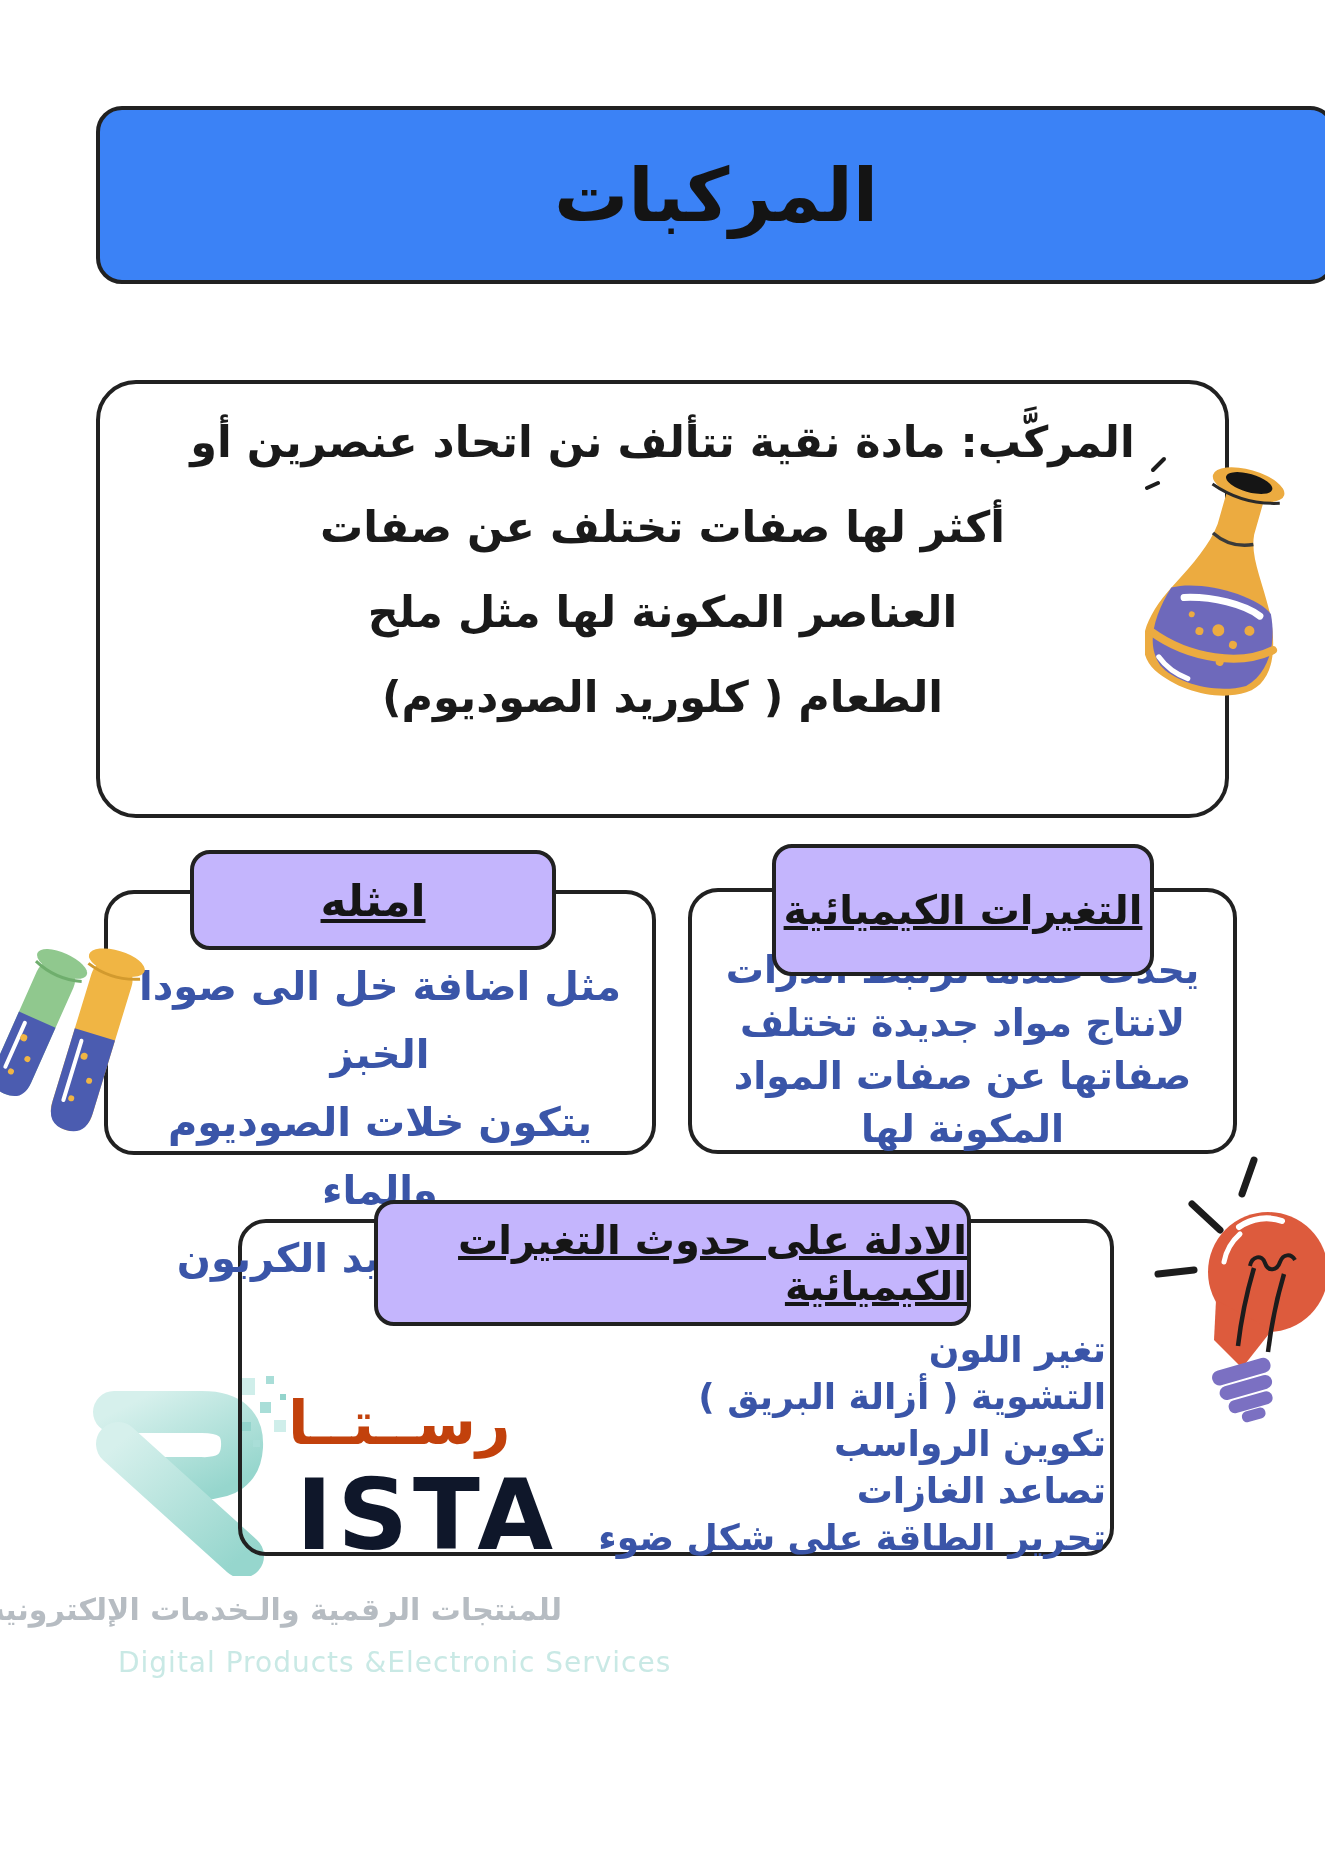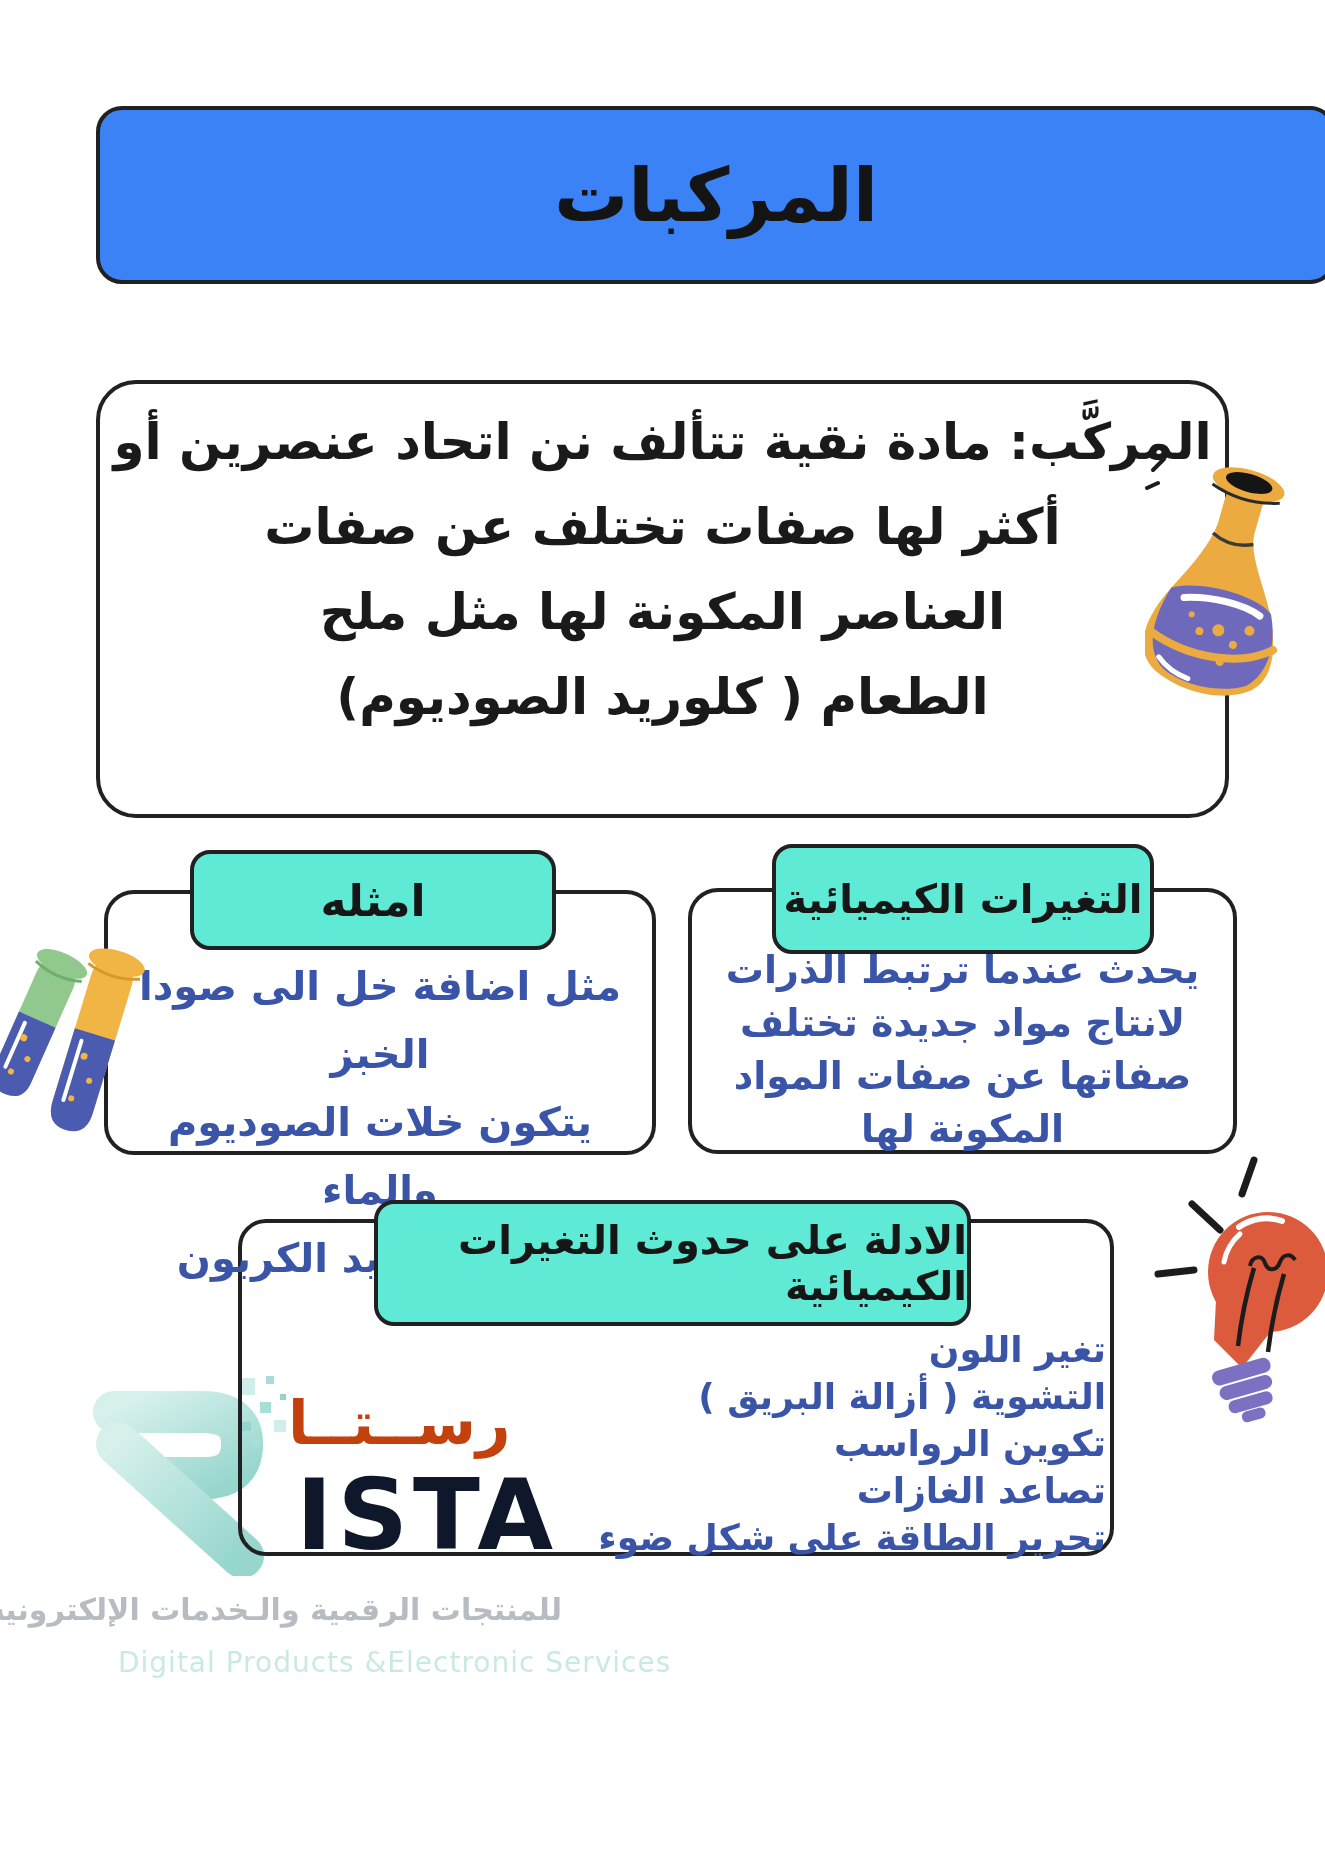--- a/index.html
+++ b/index.html
@@ -29,31 +29,31 @@
     display:flex; align-items:center; justify-content:center; z-index:2;
   }
   .title-bar span { font-size:74px; font-weight:800; color:#141414; }
 
   .def-card   { left:96px;  top:380px;  width:1133px; height:438px; border-radius:40px; }
   .left-card  { left:104px; top:890px;  width:552px;  height:265px; border-radius:30px; }
   .right-card { left:688px; top:888px;  width:549px;  height:266px; border-radius:30px; }
   .bottom-card{ left:238px; top:1219px; width:876px;  height:337px; border-radius:28px; }
 
   .green-label {
-    position:absolute; background:#5eead4; border:4px solid #212121; border-radius:20px;
+    position:absolute; background:#c4b5fd; border:4px solid #212121; border-radius:20px;
     display:flex; align-items:center; justify-content:center;
-    font-weight:800; color:#161616; z-index:5; direction:rtl;
+    font-weight:800; color:#161616; z-index:5; direction:rtl;text-decoration:underline;
   }
   .examples-label { left:190px; top:850px;  width:366px; height:100px; font-size:44px; }
-  .changes-label  { left:772px; top:844px;  width:382px; height:110px; font-size:40px; }
+  .changes-label  { left:772px; top:844px;  width:382px; height:132px; font-size:40px; }
   .evidence-label { left:374px; top:1200px; width:597px; height:126px; font-size:40px; }
 
   
   .txt { position:absolute; z-index:3; text-align:center; direction:rtl; font-weight:800; }
-  .def-text    { left:100px; top:400px;  width:1125px; color:#1a1a1a; font-size:50px; line-height:85px; }
+  .def-text    { left:100px; top:400px;  width:1125px; color:#1a1a1a; font-size:43px; line-height:85px; }
   .left-text   { left:110px; top:952px;  width:540px;  color:#3a55a8; font-size:40px; line-height:68px; }
   .right-text  { left:694px; top:944px;  width:537px;  color:#3a55a8; font-size:38px; line-height:53px; }
   .bottom-text { left:246px; top:1326px; width:860px;  color:#3a55a8; font-size:36px; line-height:47px;text-align:right; }
 
   
   .icon { position:absolute; z-index:6; }
   .flask-pos { left:1145px; top:452px;  width:175px; height:260px; }
   .tubes-pos { left:-8px;   top:922px;  width:190px; height:300px; }
   .bulb-pos  { left:1142px; top:1142px; width:183px; height:290px; }
   .logo-pos  { left:90px;   top:1376px; width:205px; height:200px; z-index:1; }

